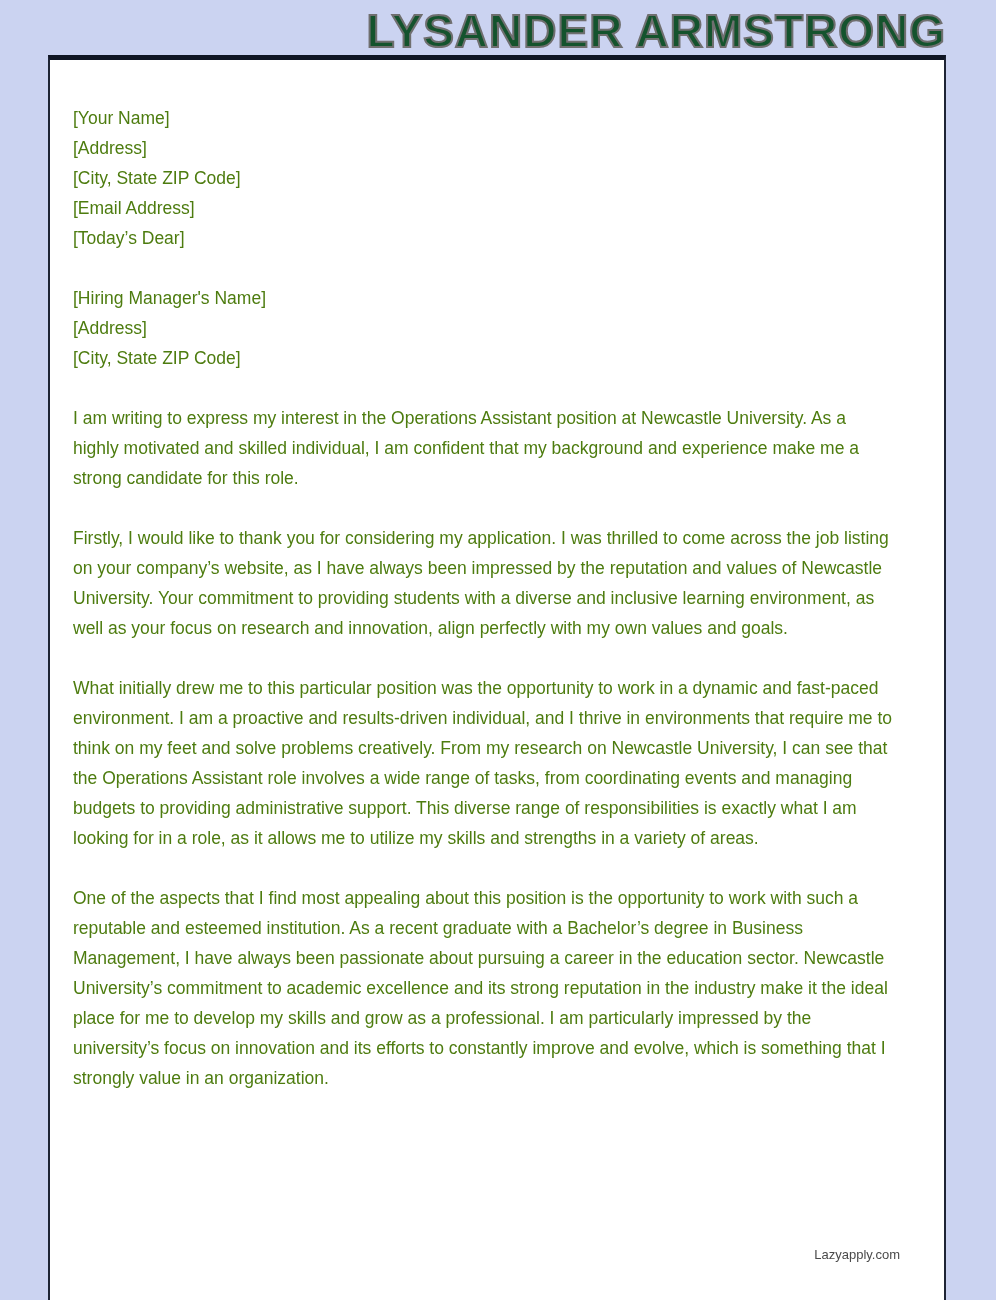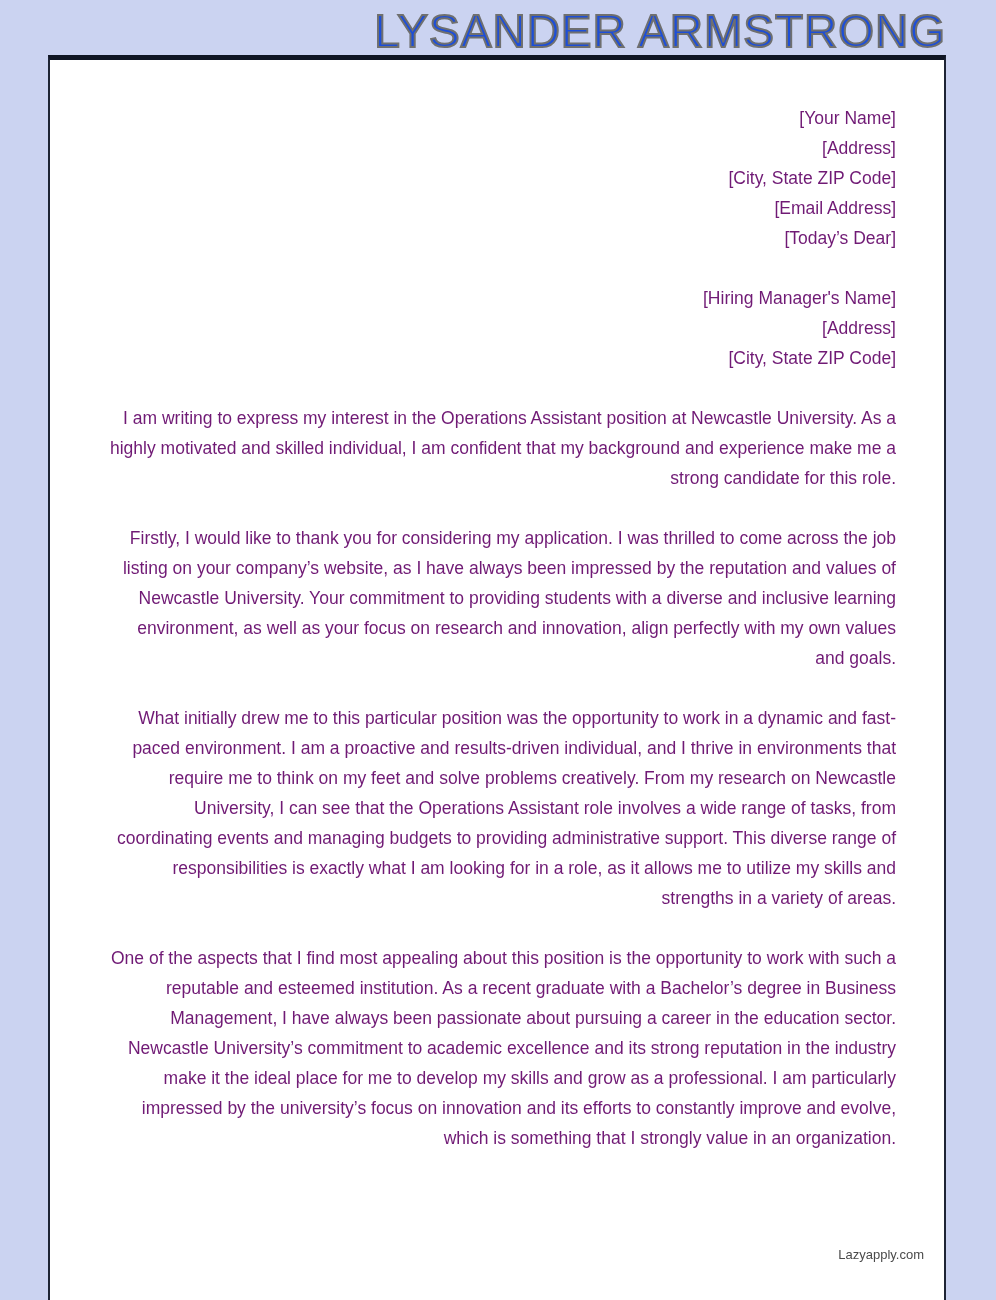--- a/index.html
+++ b/index.html
@@ -8,52 +8,51 @@
     position: relative;
     background: #cbd3f1;
     overflow: hidden;
     font-family: "Liberation Sans", sans-serif;
   }
   .title {
     position: absolute;
     top: 4px;
     right: 50px;
     font-size: 46px;
-    font-weight: 400;
+    font-weight: 700;
     letter-spacing: 1px;
-    color: #1d4ed8;
+    color: #14532d;
     -webkit-text-stroke: 2px #6f6f6f;
     text-transform: uppercase;
     white-space: nowrap;
     font-family: "Liberation Sans", sans-serif;
   }
   .page {
     position: absolute;
     left: 48px;
     top: 55px;
     width: 898px;
     height: 1400px;
     background: #ffffff;
     border: 2px solid #1e2435;
     border-top: 5px solid #0f1524;
   }
   .content {
-    padding: 43px 48px 0 57px;
-    color: #701a75;
+    padding: 43px 48px 0 23px;
+    color: #4d7c0f;
     font-size: 17.5px;
     line-height: 30px;
-    text-align: right;
   }
   .block { margin-bottom: 30px; }
   .line { line-height: 30px; }
   .para { margin-bottom: 30px; }
   .watermark {
     position: absolute;
     top: 1247px;
-    right: 72px;
+    right: 96px;
     font-size: 13px;
     color: #4a4a4a;
     z-index: 5;
   }
 </style>
 </head>
 <body>
 
 <div class="canvas">
 

